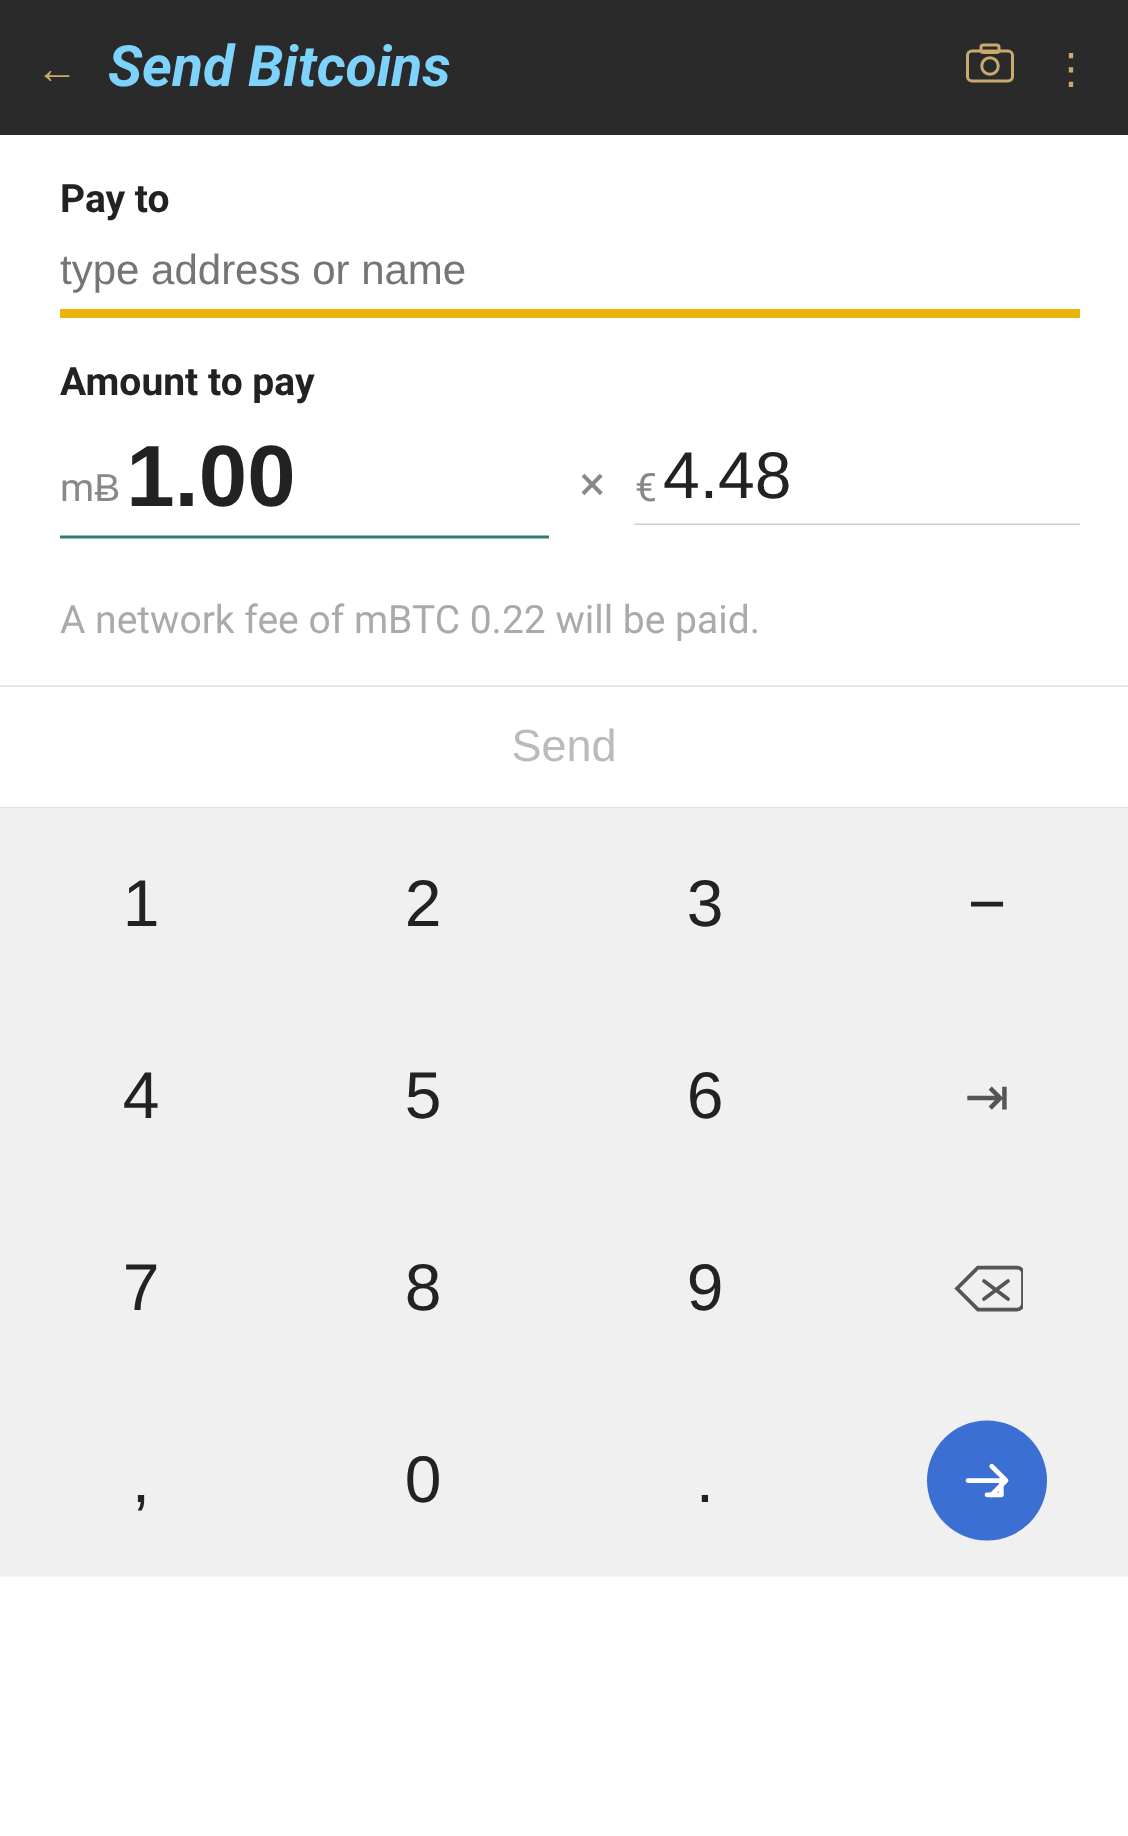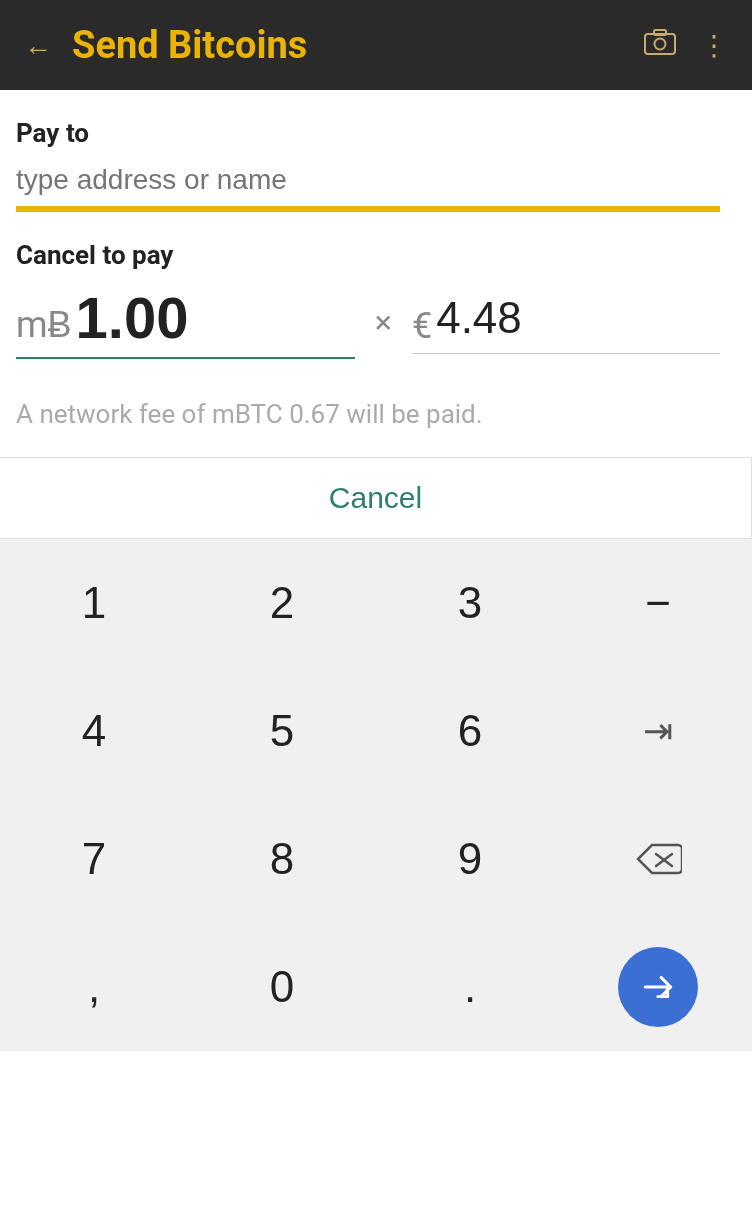--- a/index.html
+++ b/index.html
@@ -21,40 +21,41 @@
       padding: 0 24px;
       position: relative;
     }
     .header-back {
       color: #c8a96e;
       font-size: 28px;
       cursor: pointer;
       margin-right: 20px;
     }
     .header-title {
-      color: #eab308;
+      color: #7dd3fc;
       font-size: 38px;
       font-weight: bold;
       flex: 1;
+      font-style: italic;
     }
     .header-icons {
       display: flex;
       align-items: center;
       gap: 24px;
     }
     .header-icon {
       color: #c8a96e;
       font-size: 28px;
       cursor: pointer;
     }
 
     
     .form-area {
       background: #fff;
-      padding: 28px 32px 0 16px;
+      padding: 28px 32px 0 40px;
     }
     .field-label {
       font-size: 26px;
       font-weight: bold;
       color: #222;
       margin-bottom: 10px;
     }
     .pay-to-input {
       width: 100%;
       border: none;
@@ -79,21 +80,21 @@
       margin-bottom: 40px;
     }
     .amount-btc-wrapper {
       display: flex;
       align-items: center;
       border-bottom: 2px solid #2e7d6e;
       flex: 1.1;
       padding-bottom: 6px;
     }
     .amount-prefix {
-      font-size: 36px;
+      font-size: 26px;
       color: #888;
       margin-right: 4px;
       margin-top: 15px;
     }
     .amount-btc-input {
       border: none;
       font-size: 58px;
       font-weight: bold;
       color: #222;
       outline: none;
@@ -230,42 +231,42 @@
       </svg>
     </span>
     <span class="header-icon">⋮</span>
   </div>
 </div>
 
 <div class="form-area">
   <div class="field-label">Pay to</div>
   <input class="pay-to-input" type="text" placeholder="type address or name" style="">
 
-  <div class="amount-label">Cancel to pay</div>
+  <div class="amount-label">Amount to pay</div>
 
   <div class="amount-row">
     <div class="amount-btc-wrapper">
       <span class="amount-prefix">mɃ</span>
       <input class="amount-btc-input" type="text" value="1.00" style="">
     </div>
     <span class="amount-multiply">×</span>
     <div class="amount-eur-wrapper">
       <span class="amount-prefix">€</span>
       <input class="amount-eur-input" type="text" value="4.48" style="">
     </div>
   </div>
 
-  <div class="fee-text">A network fee of mBTC 0.67 will be paid.</div>
+  <div class="fee-text">A network fee of mBTC 0.22 will be paid.</div>
 
 </div>
 
 <div class="divider"></div>
 
 <div class="action-row">
-  <button class="action-btn cancel">Cancel</button>
+  <button class="action-btn send">Send</button>
 </div>
 
 <div class="divider"></div>
 
 <div class="numpad">
 
   <button class="numpad-key">1</button>
   <button class="numpad-key">2</button>
   <button class="numpad-key">3</button>
   <button class="numpad-key">−</button>

